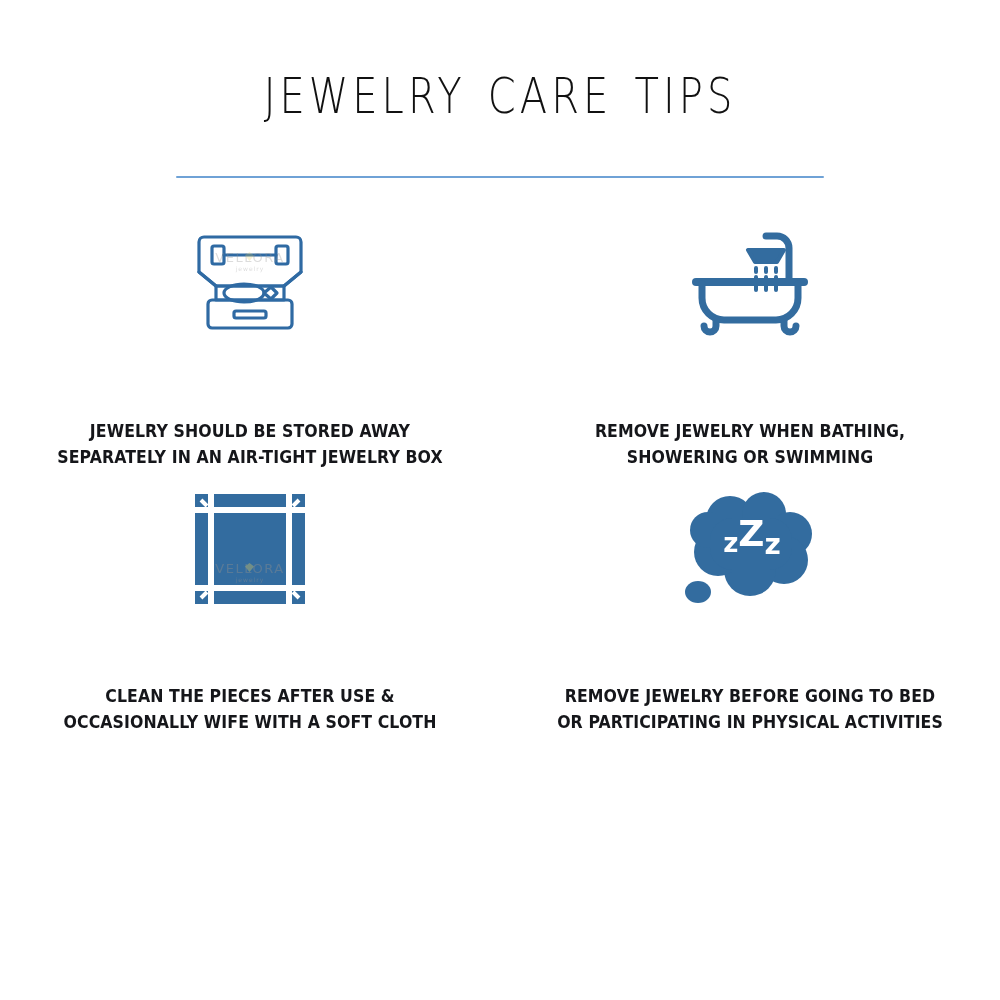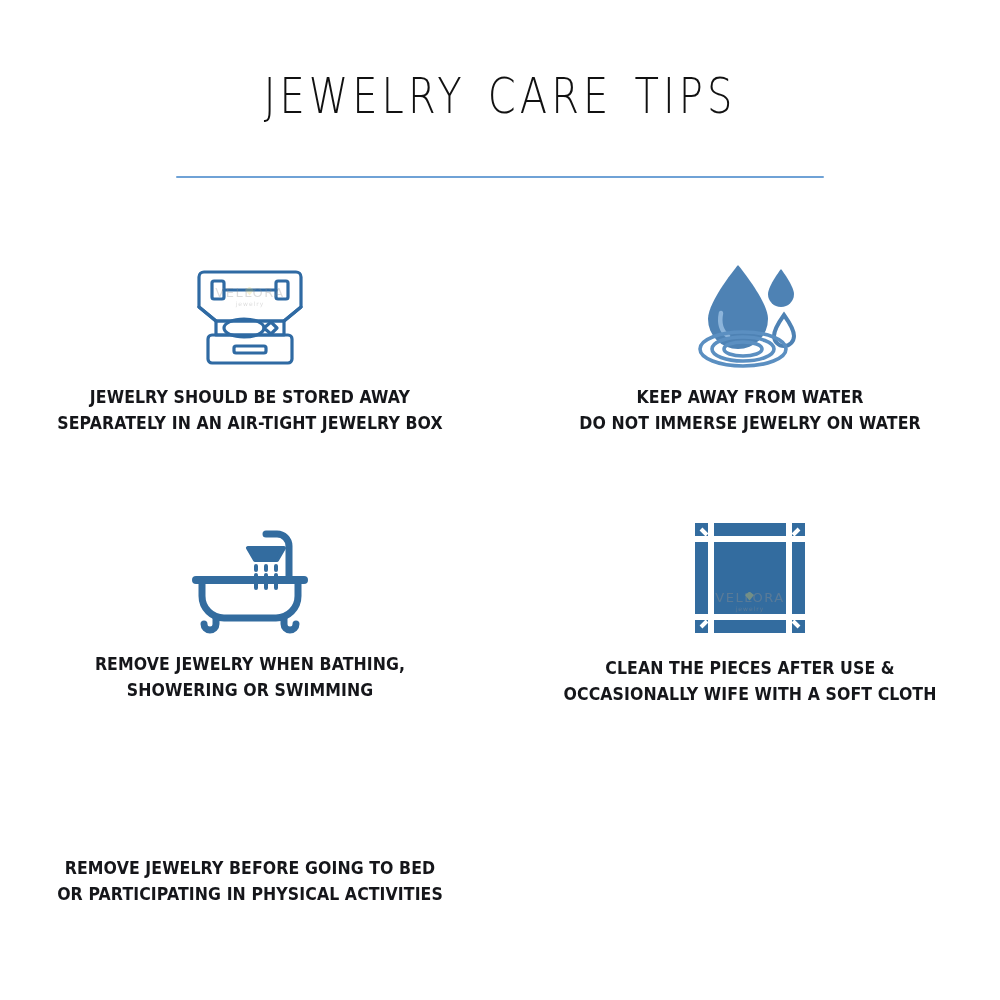--- a/index.html
+++ b/index.html
@@ -68,21 +68,21 @@
     height: 795px;
     display: grid;
     grid-template-columns: 1fr 1fr;
     grid-template-rows: 1fr 1fr 1fr;
   }
   .tip-cell {
     position: relative;
     display: flex;
     flex-direction: column;
     align-items: center;
-    justify-content: center;
+    justify-content: space-between;
     padding-top: 14px;
     box-sizing: border-box;
   }
   .tip-icon {
     position: relative;
     width: 150px;
     height: 118px;
     display: flex;
     align-items: center;
     justify-content: center;
@@ -206,42 +206,20 @@
           <path d="M20 75 h76 a4 4 0 0 1 4 4 v20 a4 4 0 0 1 -4 4 H20 a4 4 0 0 1 -4 -4 V79 a4 4 0 0 1 4 -4 z"></path>
           <rect x="42" y="86" width="32" height="7" rx="2"></rect>
         </svg>
       </div>
       <div class="tip-caption">
         <span class="cap-line">JEWELRY SHOULD BE STORED AWAY</span>
         <span class="cap-line">SEPARATELY IN AN AIR-TIGHT JEWELRY BOX</span>
       </div>
     </div>
 
-    <div class="tip-cell row1">
-      <div class="tip-icon">
-        <svg width="124" height="112" viewBox="0 0 124 112" fill="none">
-
-          <path d="M50 8 C50 8 20 44 20 62 a30 30 0 0 0 60 0 C80 44 50 8 50 8 z" fill="#4E82B4"></path>
-
-          <path d="M33 56 C31 66 33 74 40 79" stroke="#8CB4DA" stroke-width="4.5" stroke-linecap="round" fill="none"></path>
-
-          <path d="M93 12 C93 12 80 29 80 37 a13 13 0 0 0 26 0 C106 29 93 12 93 12 z" fill="#4E82B4"></path>
-
-          <path d="M96 58 C96 58 86 72 86 79 a10 10 0 0 0 20 0 C106 72 96 58 96 58 z" fill="none" stroke="#4E82B4" stroke-width="4"></path>
-
-          <ellipse cx="55" cy="92" rx="19" ry="7" fill="none" stroke="#5B8FC1" stroke-width="3.6"></ellipse>
-          <ellipse cx="55" cy="92" rx="31" ry="12" fill="none" stroke="#5B8FC1" stroke-width="3.6"></ellipse>
-          <ellipse cx="55" cy="92" rx="43" ry="17" fill="none" stroke="#5B8FC1" stroke-width="3.6"></ellipse>
-        </svg>
-      </div>
-      <div class="tip-caption">
-        <span class="cap-line">KEEP AWAY FROM WATER</span>
-        <span class="cap-line">DO NOT IMMERSE JEWELRY ON WATER</span>
-      </div>
-    </div>
 
 
     <div class="tip-cell row2">
       <div class="tip-icon">
         <svg width="124" height="112" viewBox="0 0 124 112" fill="none" stroke="#336C9F" stroke-width="7" stroke-linecap="round" stroke-linejoin="round">
 
           <path d="M101 58 V24 a12 12 0 0 0 -12 -12 H78"></path>
 
           <path d="M60 26 h36 l-7 12 H67 z" fill="#336C9F" stroke-width="4"></path>
 
@@ -286,20 +264,41 @@
           </g>
         </svg>
       </div>
       <div class="tip-caption">
         <span class="cap-line">CLEAN THE PIECES AFTER USE &amp;</span>
         <span class="cap-line">OCCASIONALLY WIFE WITH A SOFT CLOTH</span>
       </div>
     </div>
 
     <div class="tip-cell row3">
+      <div class="tip-icon">
+        <svg width="132" height="118" viewBox="0 0 132 118">
+          <g fill="#336C9F">
+
+            <circle cx="46" cy="30" r="24"></circle>
+            <circle cx="80" cy="24" r="22"></circle>
+            <circle cx="106" cy="44" r="22"></circle>
+            <circle cx="100" cy="70" r="24"></circle>
+            <circle cx="66" cy="80" r="26"></circle>
+            <circle cx="34" cy="62" r="24"></circle>
+            <circle cx="24" cy="40" r="18"></circle>
+            <rect x="26" y="28" width="82" height="52" rx="22"></rect>
+
+            <ellipse cx="14" cy="102" rx="13" ry="11"></ellipse>
+          </g>
+
+          <text x="68" y="62" text-anchor="middle" font-family="'DejaVu Sans', sans-serif" font-weight="bold" fill="#ffffff">
+            <tspan font-size="26" dy="0">z</tspan><tspan font-size="36" dy="-6">Z</tspan><tspan font-size="28" dy="8">z</tspan>
+          </text>
+        </svg>
+      </div>
       <div class="tip-caption">
         <span class="cap-line">REMOVE JEWELRY BEFORE GOING TO BED</span>
         <span class="cap-line">OR PARTICIPATING IN PHYSICAL ACTIVITIES</span>
       </div>
     </div>
 
   </div>
 </div>
 
 </body></html>

